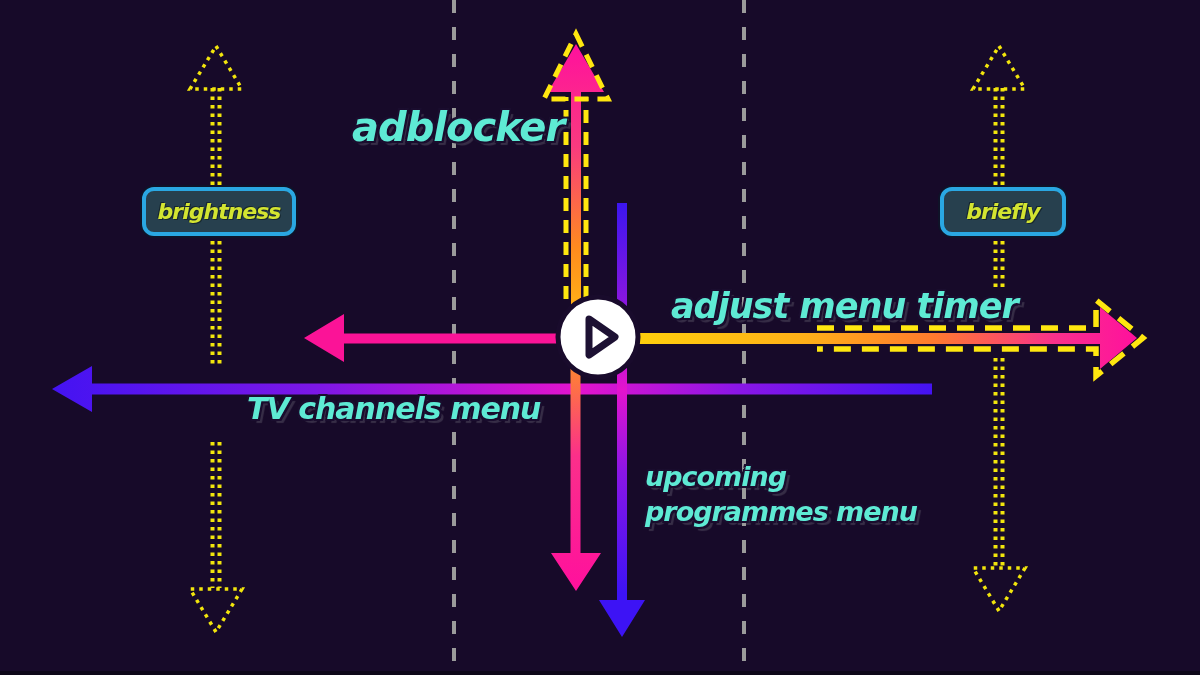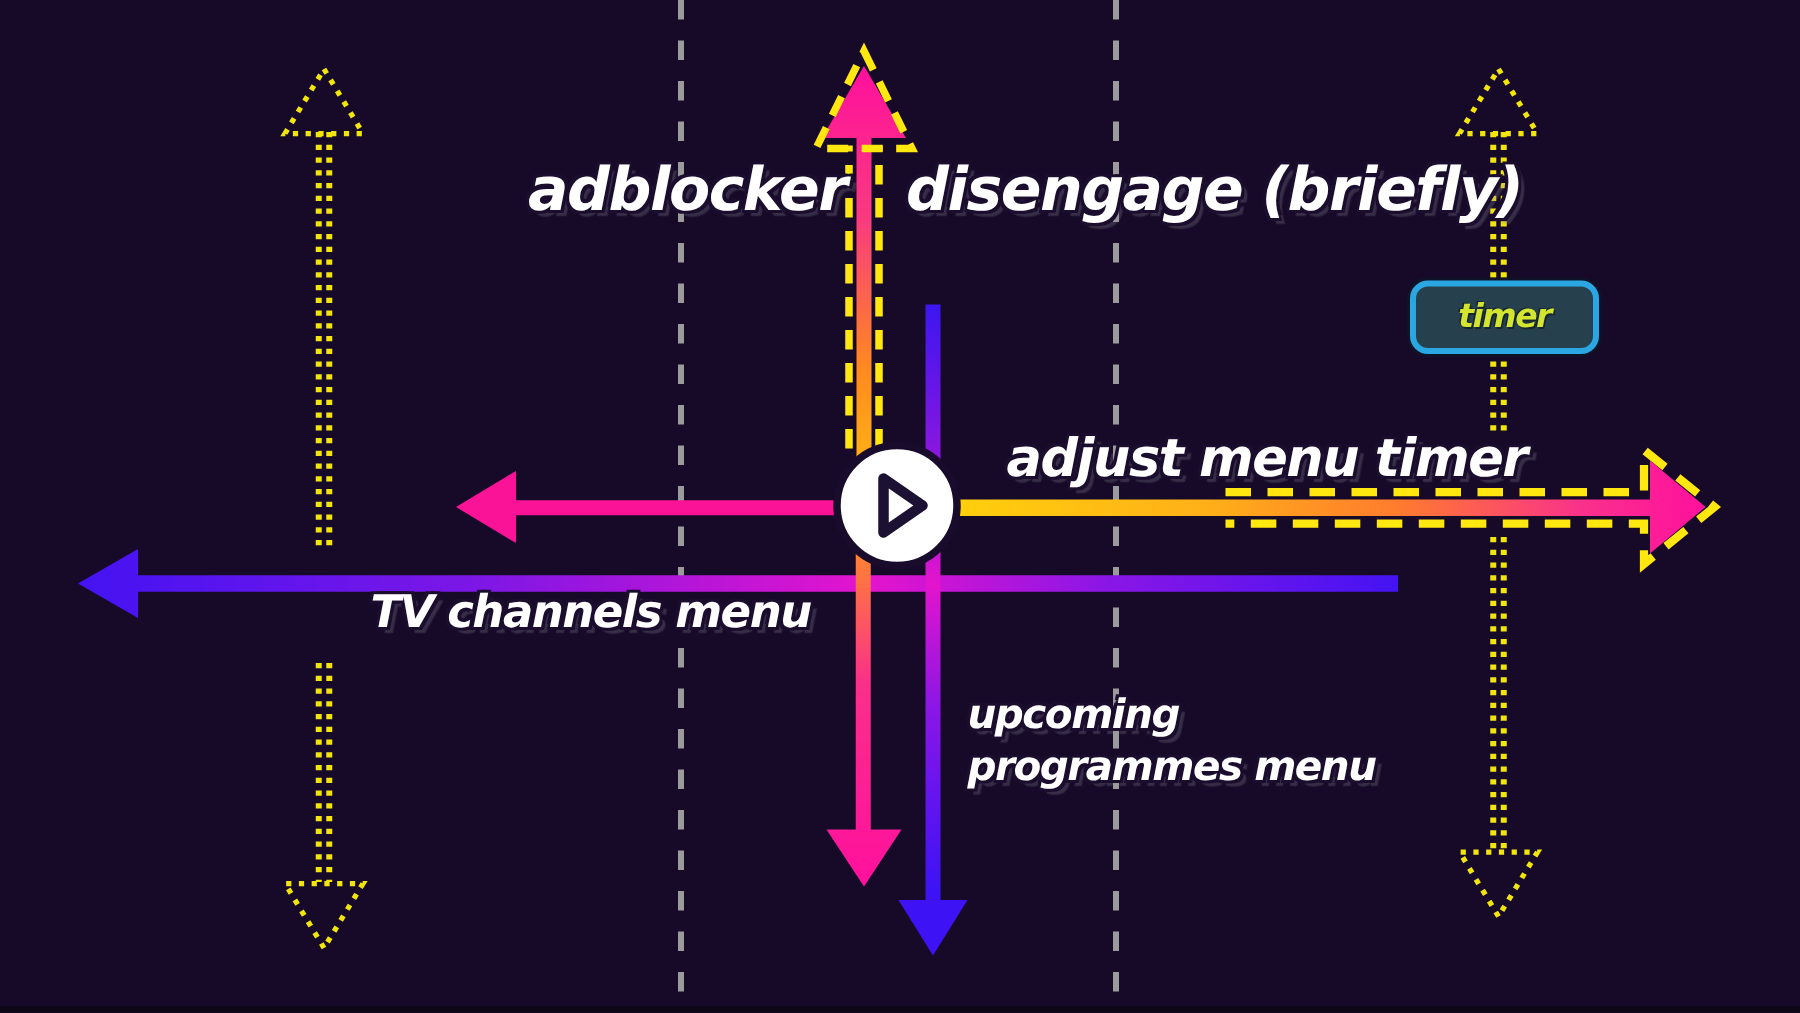--- a/index.html
+++ b/index.html
@@ -5,21 +5,21 @@
   html,body{margin:0;padding:0;background:#170a29;}
   #stage{
     position:relative;width:1200px;height:675px;overflow:hidden;
     background:#170a29;
     font-family:"DejaVu Sans","Liberation Sans",sans-serif;
   }
   #stage svg.layer{position:absolute;left:0;top:0;}
   .lbl{
     position:absolute;
     font-style:italic;font-weight:700;
-    color:#ffffff;
+    color:#5eead4;
     letter-spacing:-1px;
     white-space:nowrap;
     text-shadow:
       -2px -2px 0 #1a0d2e, 2px -2px 0 #1a0d2e,
       -2px  2px 0 #1a0d2e, 2px  2px 0 #1a0d2e,
       4px 4px 1px rgba(140,140,150,0.28);
   }
   .lbl-adblocker{left:352px;top:104px;font-size:40px;}
   .lbl-disengage{left:604px;top:104px;font-size:40px;}
   .lbl-mute{left:671px;top:286px;font-size:35px;}
@@ -120,22 +120,24 @@
 
     <g>
       <circle cx="598" cy="337" r="40" fill="#ffffff" stroke="#190b2c" stroke-width="5"></circle>
       <path d="M589,319 L615,337 L589,355 Z" fill="#ffffff" stroke="#1d1133" stroke-width="7" stroke-linejoin="round"></path>
     </g>
 
     <rect x="0" y="671" width="1200" height="4" fill="#0d0718"></rect>
   </svg>
 
   <div class="lbl lbl-adblocker">adblocker</div>
-  <div class="lbl lbl-disengage">disengage (briefly)</div>
   <div class="lbl lbl-mute">adjust menu timer</div>
   <div class="lbl lbl-channels">TV channels menu</div>
   <div class="lbl lbl-programmes">upcoming programmes menu</div>
 
+  <div class="tagbox box-brightness">
+    <span class="lbl-inner">brightness</span>
+  </div>
   <div class="tagbox box-volume">
-    <span class="lbl-inner">timer</span>
+    <span class="lbl-inner">briefly</span>
   </div>
 
 </div>
 
 </body></html>

